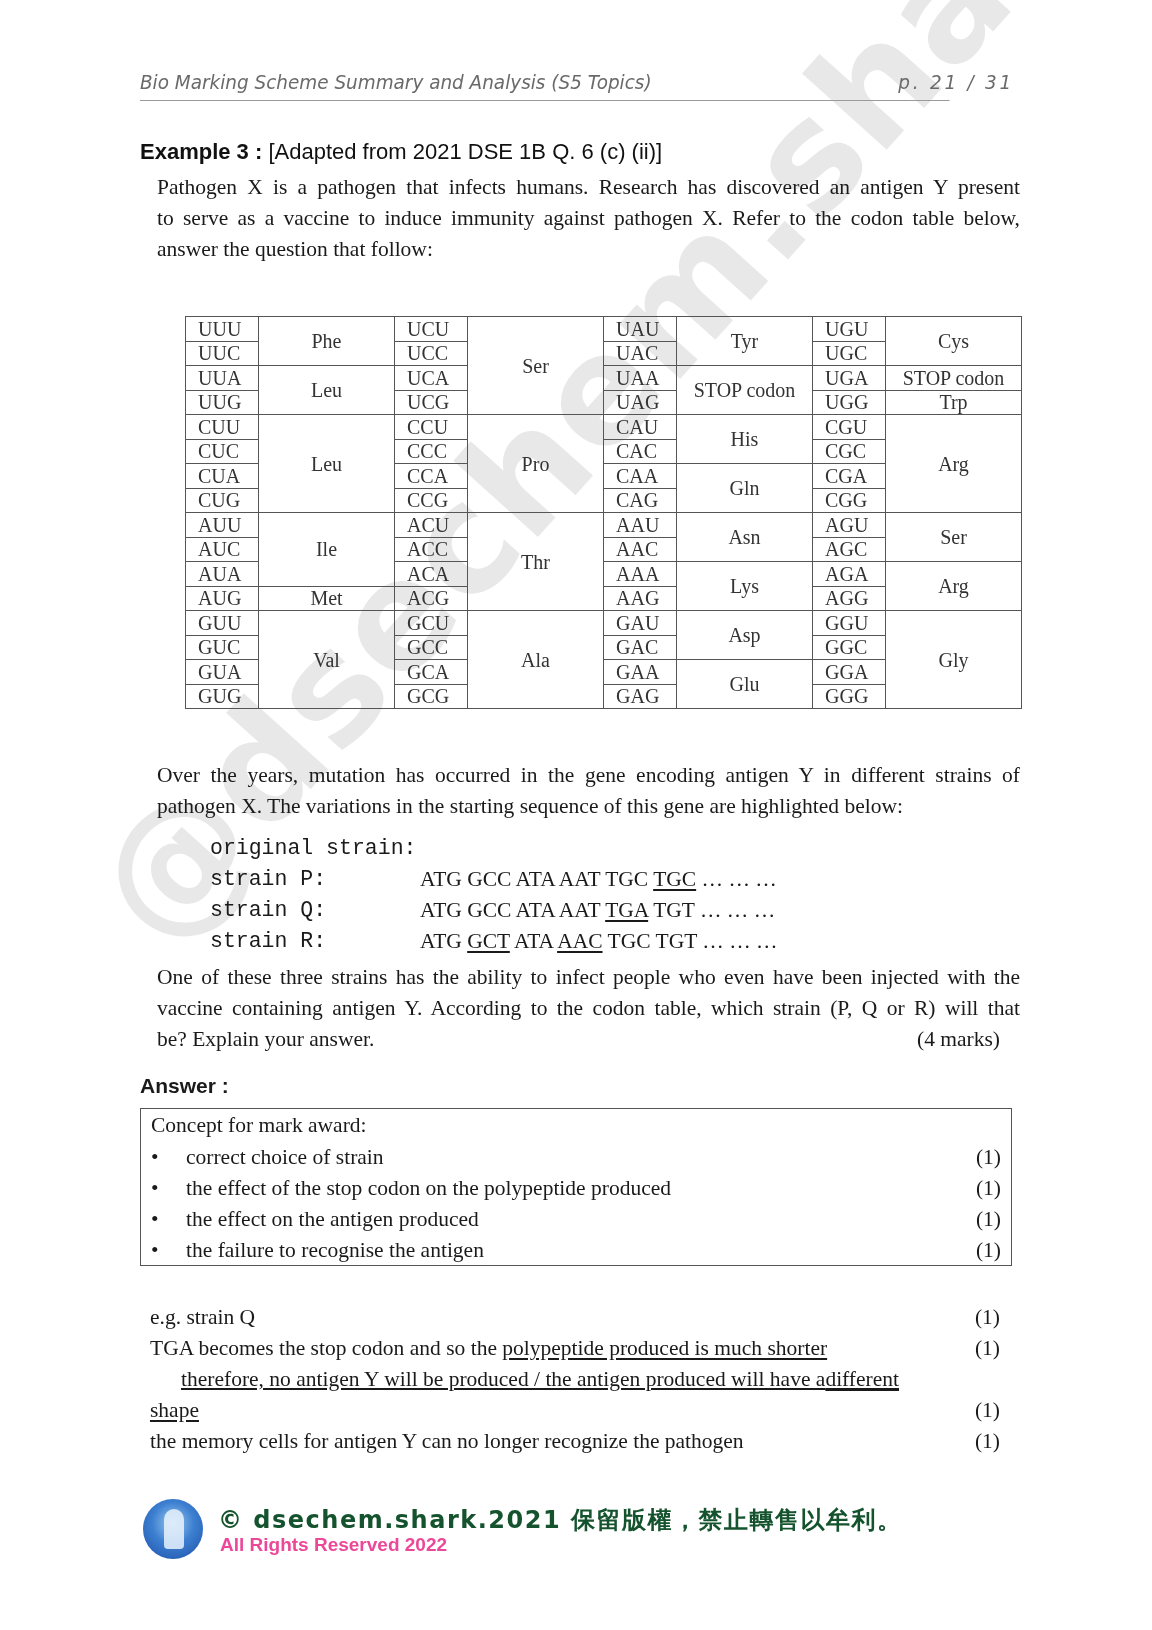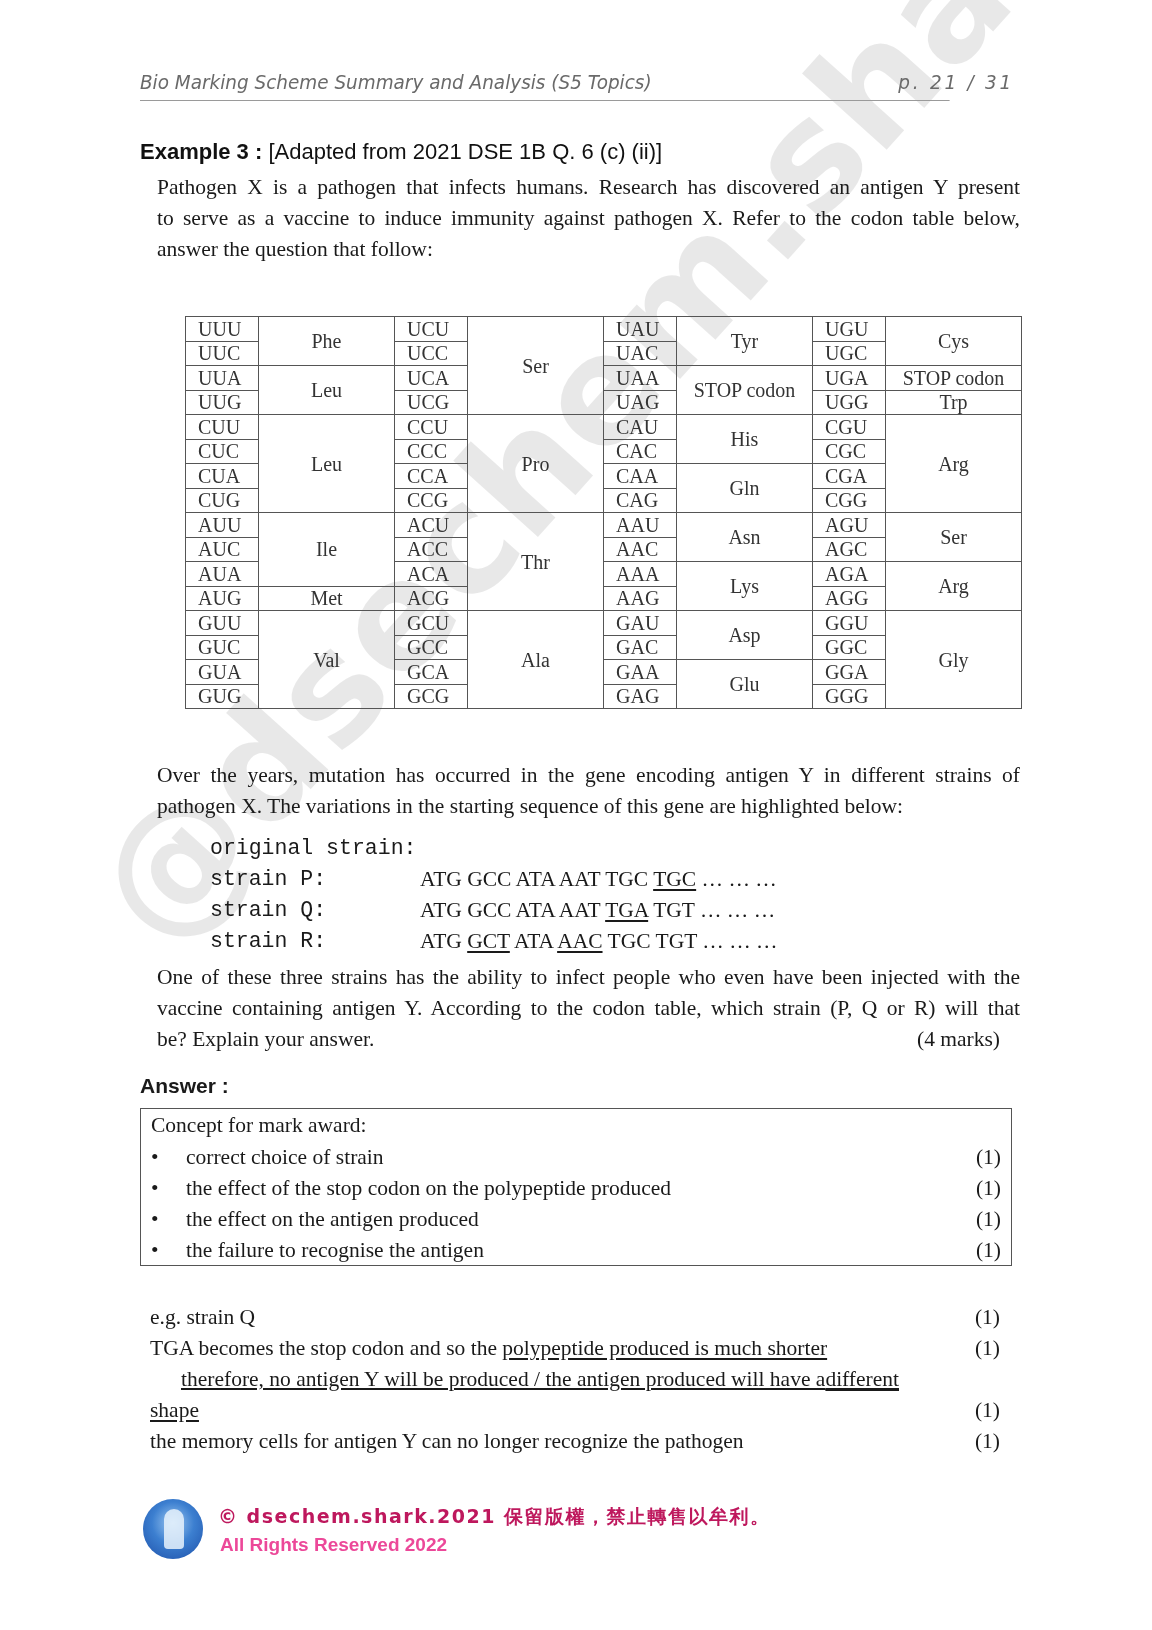--- a/index.html
+++ b/index.html
@@ -49,21 +49,21 @@
   .model { position: absolute; left: 150px; top: 1302px; width: 850px; font-size: 21.5px; line-height: 31px; }
   .model .ln { position: relative; height: 31px; white-space: nowrap; }
   .model .mk { position: absolute; right: 0; top: 0; }
   .model u { text-underline-offset: 3px; }
 
   .footer-logo {
     position: absolute; left: 143px; top: 1499px; width: 60px; height: 60px; border-radius: 50%;
     background: radial-gradient(circle at 50% 40%, #9cc7f0 0%, #3c7fd0 45%, #1d4fa8 100%);
   }
   .footer-logo .fig { position: absolute; left: 21px; top: 10px; width: 20px; height: 40px; background: #e8f2fb; border-radius: 10px 10px 4px 4px; opacity: 0.85; }
-  .footer-line1 { position: absolute; left: 218px; top: 1504px; font-family: "DejaVu Sans", sans-serif; font-size: 19px; font-weight: bold; color: #be185d; letter-spacing: 1.5px; }
+  .footer-line1 { position: absolute; left: 218px; top: 1504px; font-family: "DejaVu Sans", sans-serif; font-size: 24px; font-weight: bold; color: #14532d; letter-spacing: 1.5px; }
   .footer-line2 { position: absolute; left: 220px; top: 1534px; font-family: "Liberation Sans", sans-serif; font-size: 19px; font-weight: bold; color: #ec4899; }
 
   .watermark {
     position: absolute; left: 60px; top: 860px; font-family: "DejaVu Sans", sans-serif;
     font-size: 150px; font-weight: bold; color: rgba(0,0,0,0.09); transform: rotate(-48deg);
     transform-origin: left top; white-space: nowrap; pointer-events: none; letter-spacing: 2px;
     -webkit-text-stroke: 0; 
   }
 </style>
 </head>

